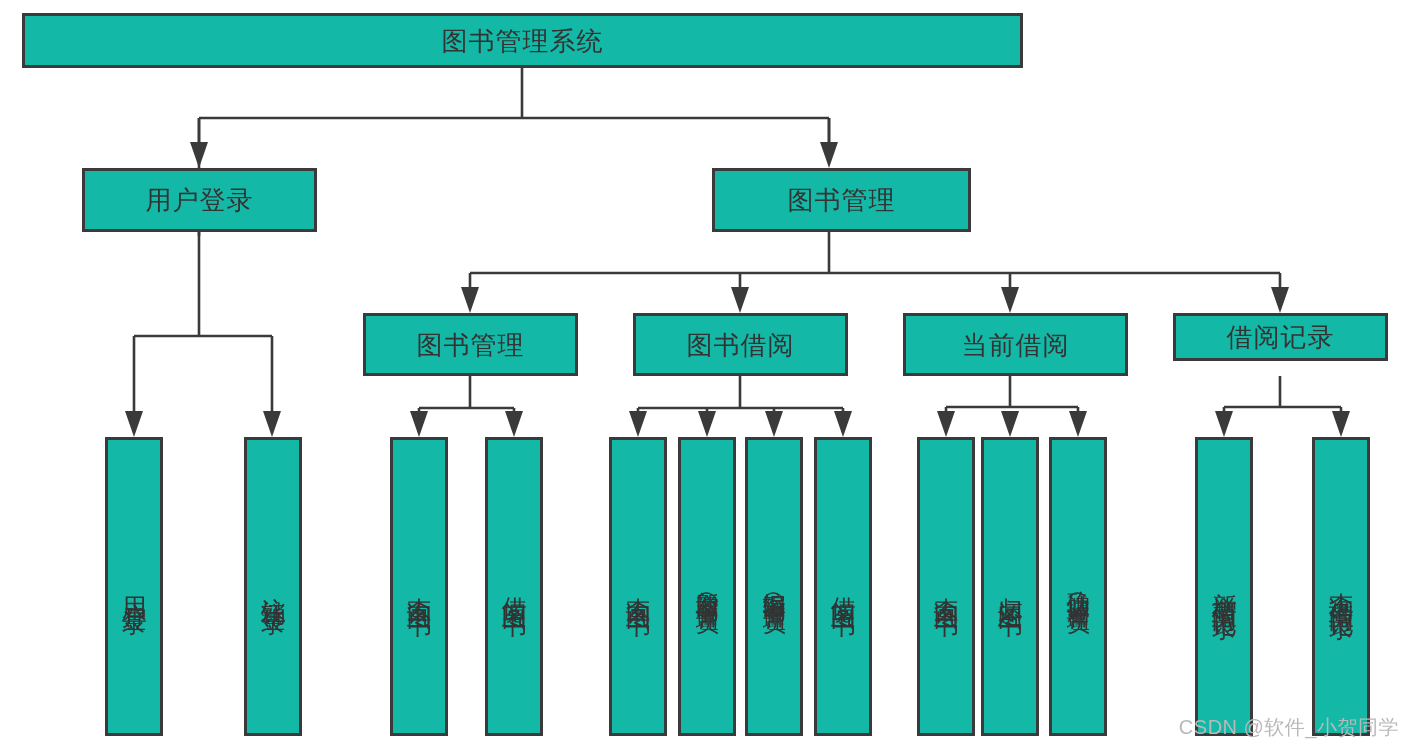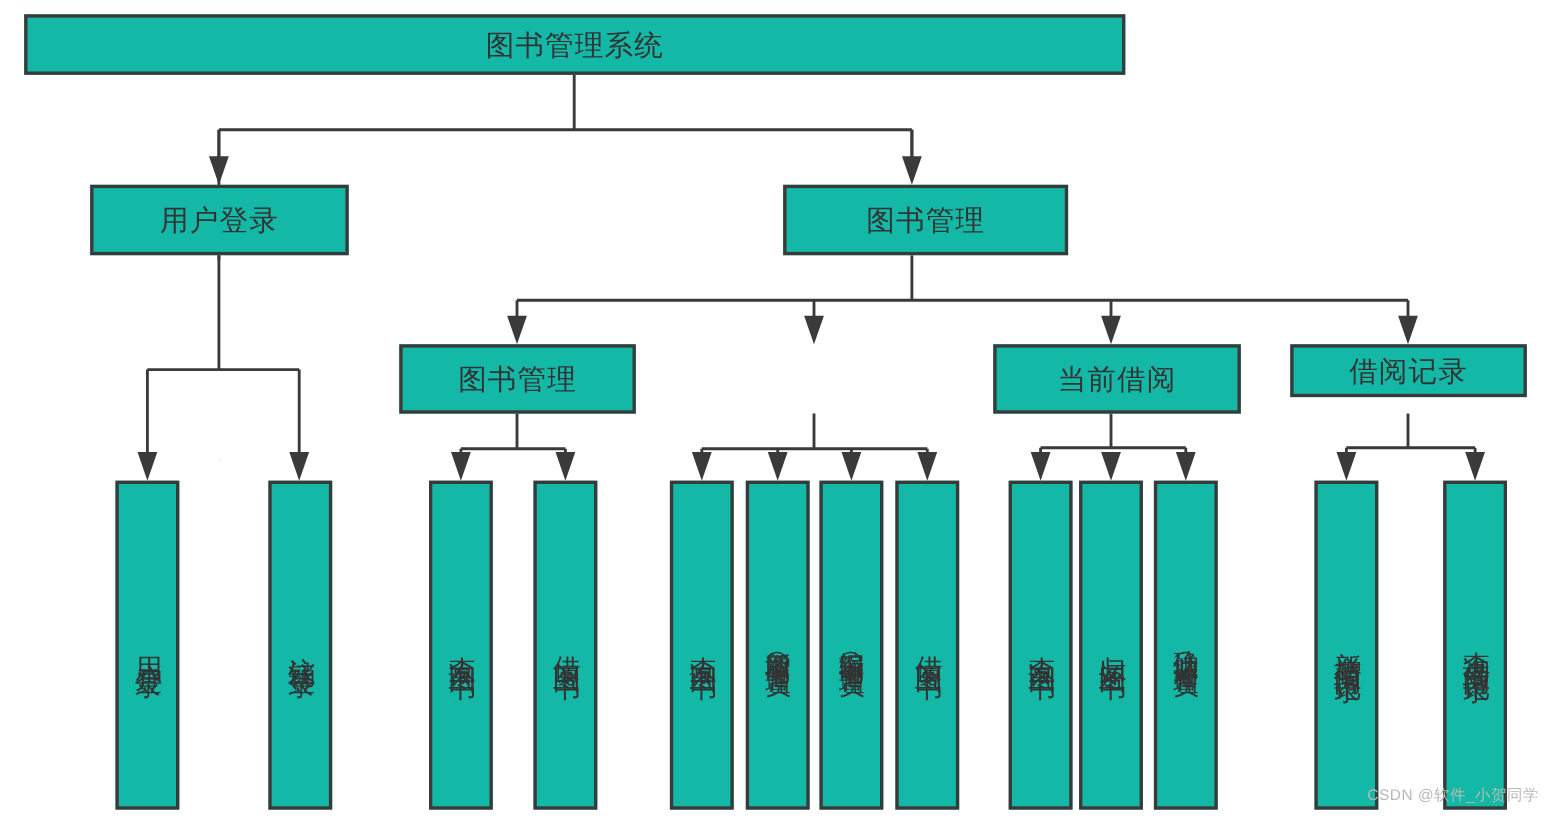--- a/index.html
+++ b/index.html
@@ -19,21 +19,21 @@
     display:flex; align-items:center; justify-content:center;
     text-align:center;
   }
   .node-h{font-size:26px; letter-spacing:1px; line-height:1;}
   .node-v{
     writing-mode:vertical-rl; text-orientation:mixed;
     font-size:25px; letter-spacing:5px; line-height:1.1;
   }
   .watermark{
     position:absolute; top:714px; right:6px;
-    font-size:14px; letter-spacing:0.5px;
+    font-size:20px; letter-spacing:0.5px;
     color:var(--wm); z-index:5; white-space:nowrap;margin-left:45px;
   }
 </style>
 </head>
 <body>
 
 <div class="canvas">
 
   <svg class="connector-layer" viewBox="0 0 1405 747" xmlns="http://www.w3.org/2000/svg">
     <g>
@@ -83,20 +83,21 @@
       <polygon points="1332,411 1350,411 1341,437"></polygon>
     </g>
   </svg>
 
   <div class="node node-h" style="left:22px; top:13px; width:1001px; height:55px;">图书管理系统</div>
 
   <div class="node node-h" style="left:82px; top:168px; width:235px; height:64px;">用户登录</div>
   <div class="node node-h" style="left:712px; top:168px; width:259px; height:64px;">图书管理</div>
 
   <div class="node node-h" style="left:363px; top:313px; width:215px; height:63px;">图书管理</div>
+  <div class="node node-h" style="left:633px; top:313px; width:215px; height:63px;">图书借阅</div>
   <div class="node node-h" style="left:903px; top:313px; width:225px; height:63px;">当前借阅</div>
   <div class="node node-h" style="left:1173px; top:313px; width:215px; height:48px;">借阅记录</div>
 
   <div class="node node-v" style="left:105px; top:437px; width:58px; height:299px;">用户登录</div>
   <div class="node node-v" style="left:244px; top:437px; width:58px; height:299px;">注销登录</div>
 
   <div class="node node-v" style="left:390px; top:437px; width:58px; height:299px;">查询图书</div>
   <div class="node node-v" style="left:485px; top:437px; width:58px; height:299px;">借阅图书</div>
 
   <div class="node node-v" style="left:609px; top:437px; width:58px; height:299px;">查询图书</div>

